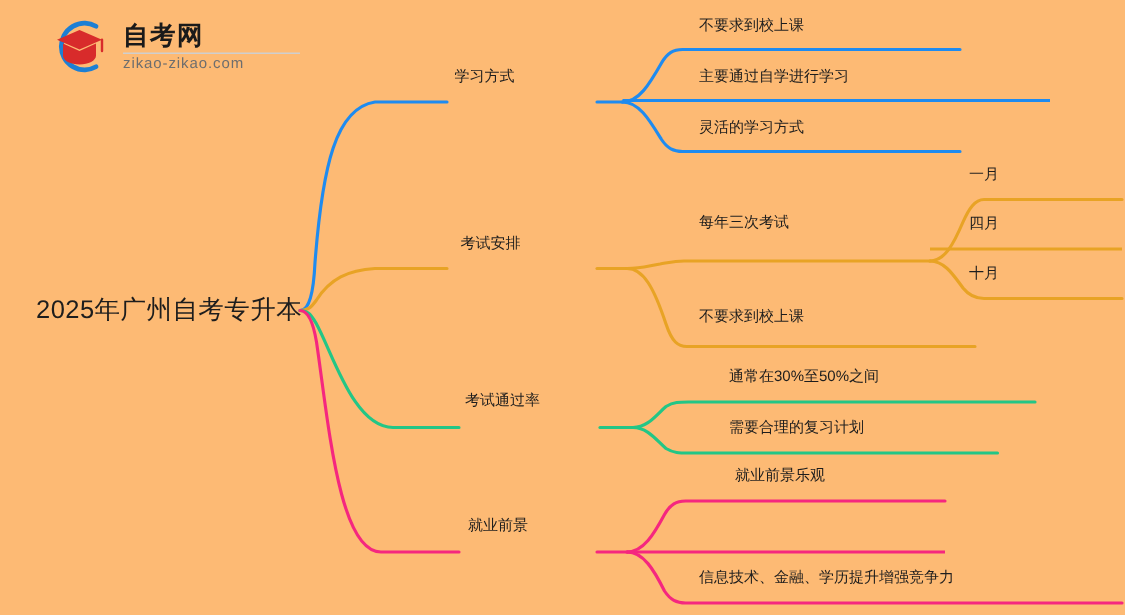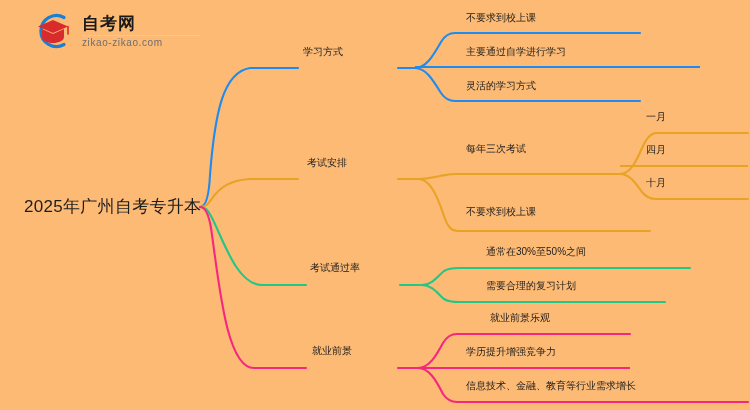--- a/index.html
+++ b/index.html
@@ -132,16 +132,15 @@
   <div class="lbl lbl-l3" style="left:646px; top:145px;">四月</div>
   <div class="lbl lbl-l3" style="left:646px; top:178px;">十月</div>
   <div class="lbl lbl-l2" style="left:466px; top:207px;">不要求到校上课</div>
 
   <div class="lbl lbl-l1" style="left:310px; top:263px;">考试通过率</div>
   <div class="lbl lbl-l2" style="left:486px; top:247px;">通常在30%至50%之间</div>
   <div class="lbl lbl-l2" style="left:486px; top:281px;">需要合理的复习计划</div>
 
   <div class="lbl lbl-l1" style="left:312px; top:346px;">就业前景</div>
   <div class="lbl lbl-l2" style="left:466px; top:313px;margin-left:24px;">就业前景乐观</div>
-  <div class="lbl lbl-l2" style="left:466px; top:347px;">学历提升增强竞争力</div>
-  <div class="lbl lbl-l2" style="left:466px; top:381px;">信息技术、金融、教育等行业需求增长</div>
+  <div class="lbl lbl-l2" style="left:466px; top:381px;">信息技术、金融、学历提升增强竞争力</div>
 
 </div>
 
 </body></html>

